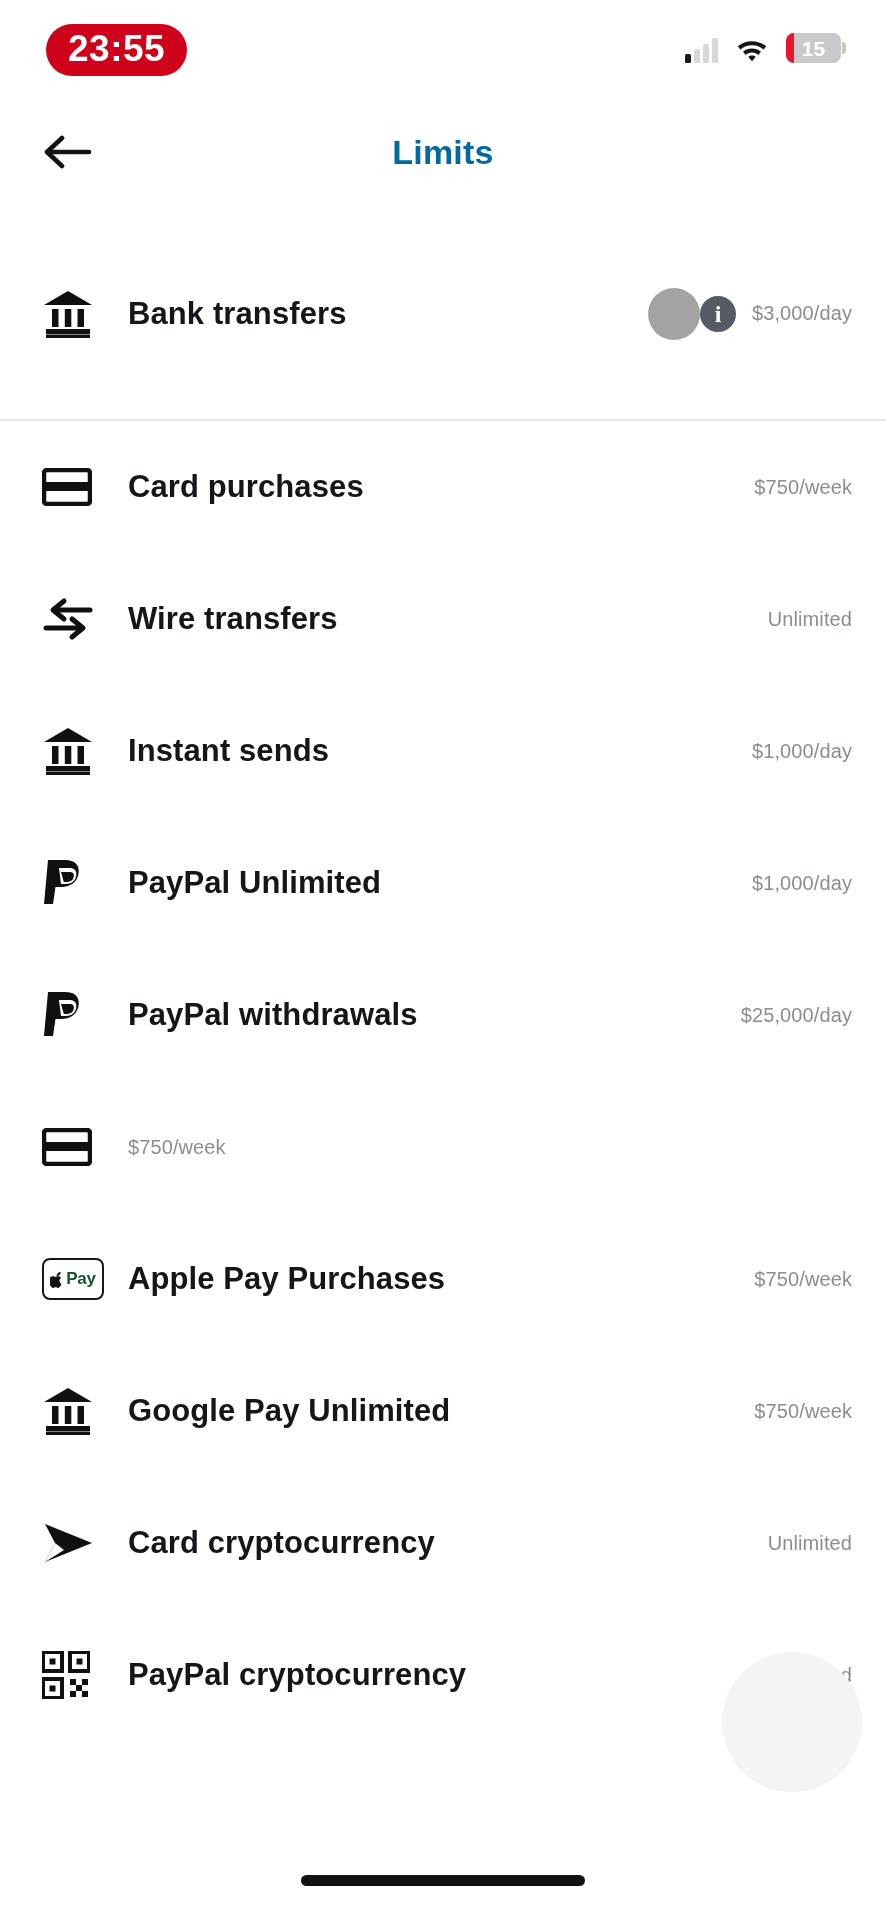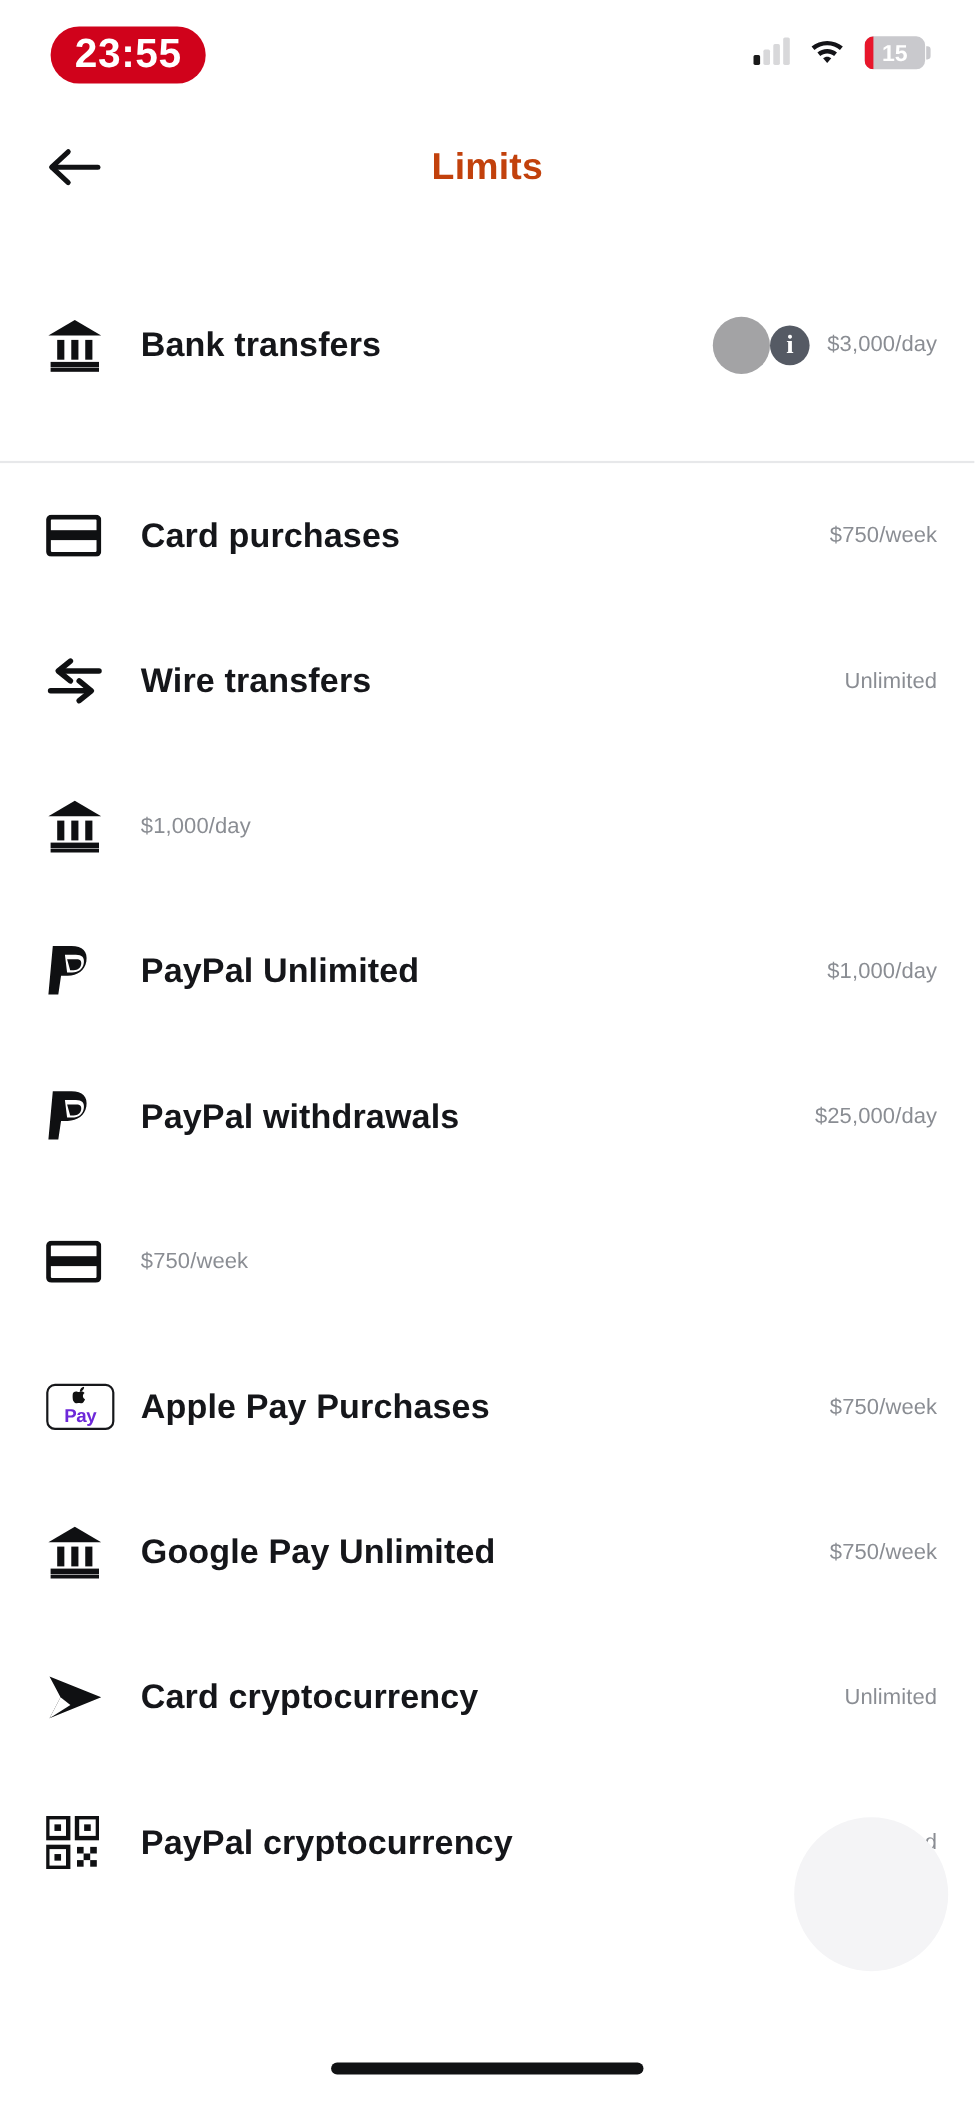--- a/index.html
+++ b/index.html
@@ -17,21 +17,21 @@
     display:flex; align-items:center; justify-content:space-between;
     padding:16px 34px;
     gap:12px;
   }
   .clock-pill{
     background:#d0021b; color:#fff;
     font-size:37px; font-weight:bold; letter-spacing:.5px;
     padding:6px 22px 9px; border-radius:26px;
     line-height:1; margin-left:12px; margin-top:4px;
   }
-  .status-icons{ display:flex; align-items:flex-start; gap:17px; margin-right:6px; margin-top:0;}
+  .status-icons{ display:flex; align-items:flex-end; gap:17px; margin-right:6px; margin-top:0;}
   .signal{ display:flex; align-items:flex-end; gap:3px; height:26px; }
   .signal i{ display:block; width:6px; border-radius:1.5px; background:#d8d8da; }
   .signal i.on{ background:#1a1a1a; }
   .signal i:nth-child(1){ height:9px; }
   .signal i:nth-child(2){ height:14px; }
   .signal i:nth-child(3){ height:19px; }
   .signal i:nth-child(4){ height:25px; }
   .wifi{ position:relative; width:34px; height:26px; }
   .wifi svg{ display:block; }
   .battery{ position:relative; width:60px; height:30px; }
@@ -52,21 +52,21 @@
     position:absolute; top:96px; left:0; width:886px; height:112px;
     display:flex; align-items:center;
   }
   .back-btn{
     position:absolute; left:38px; top:50%; transform:translateY(-50%);
     width:60px; height:60px; display:flex; align-items:center; justify-content:center;
     cursor:pointer;
   }
   .page-title{
     width:100%; text-align:center;
-    font-size:34px; font-weight:bold; color:#c2410c; letter-spacing:.2px;
+    font-size:34px; font-weight:bold; color:#0369a1; letter-spacing:.2px;
   }
 
   
   .section-primary{ position:absolute; top:208px; left:0; width:886px; height:211px; }
   .divider{
     position:absolute; top:419px; left:0; width:886px; height:2px; background:#e7e8ea;
   }
   .list{ position:absolute; top:421px; left:0; width:886px; }
 
   .row{
@@ -106,21 +106,21 @@
   .home-bar{
     position:absolute; bottom:34px; left:50%; transform:translateX(-50%);
     width:284px; height:11px; border-radius:6px; background:#111214;
   }
 
   
   .ic{ display:block; }
   .applepay{
     width:62px; height:42px; border:2.5px solid #16171a; border-radius:8px;
     display:flex; align-items:center; justify-content:center; gap:2px;
-    font-size:17px; font-weight:bold; color:#6d28d9; letter-spacing:-.3px;flex-direction:column;
+    font-size:17px; font-weight:bold; color:#14532d; letter-spacing:-.3px;
   }
 </style>
 </head>
 <body>
 
 <div class="phone">
 
   <div class="statusbar">
     <div class="clock-pill">23:55</div>
     <div class="status-icons">
@@ -207,20 +207,21 @@
         <div class="icon-cell">
           <svg class="ic" width="52" height="50" viewBox="0 0 52 50">
         <path d="M26 2 L50 16 H2 Z" fill="#0f1012"></path>
         <rect x="10" y="20" width="6.5" height="18" fill="#0f1012"></rect>
         <rect x="22.8" y="20" width="6.5" height="18" fill="#0f1012"></rect>
         <rect x="35.5" y="20" width="6.5" height="18" fill="#0f1012"></rect>
         <rect x="4" y="40" width="44" height="5" fill="#0f1012"></rect>
         <rect x="4" y="45.5" width="44" height="3.5" fill="#0f1012"></rect>
           </svg>
         </div>
+        <div class="row-label">Instant sends</div>
         <div class="row-value">$1,000/day</div>
       </div>
       <div class="row">
         <div class="icon-cell">
           <svg class="ic" width="44" height="50" viewBox="0 0 44 50">
         <path d="M6 2 h17 c10 0 15 5 13.5 14 C35 24 28.5 29 19.5 29 h-6 L11 46 H2 Z" fill="#0f1012"></path>
         <path d="M17 10 h10 c5.5 0 8 2.5 7.2 7.5 C33.4 23 29.5 26 23.5 26 h-4.5 Z" fill="#ffffff"></path>
         <path d="M19 14 h8.5 c3.5 0 4.8 1.6 4.3 4.6 C31.3 22 28.8 24 25 24 h-3.2 Z" fill="#0f1012"></path>
       </svg>
         </div>

